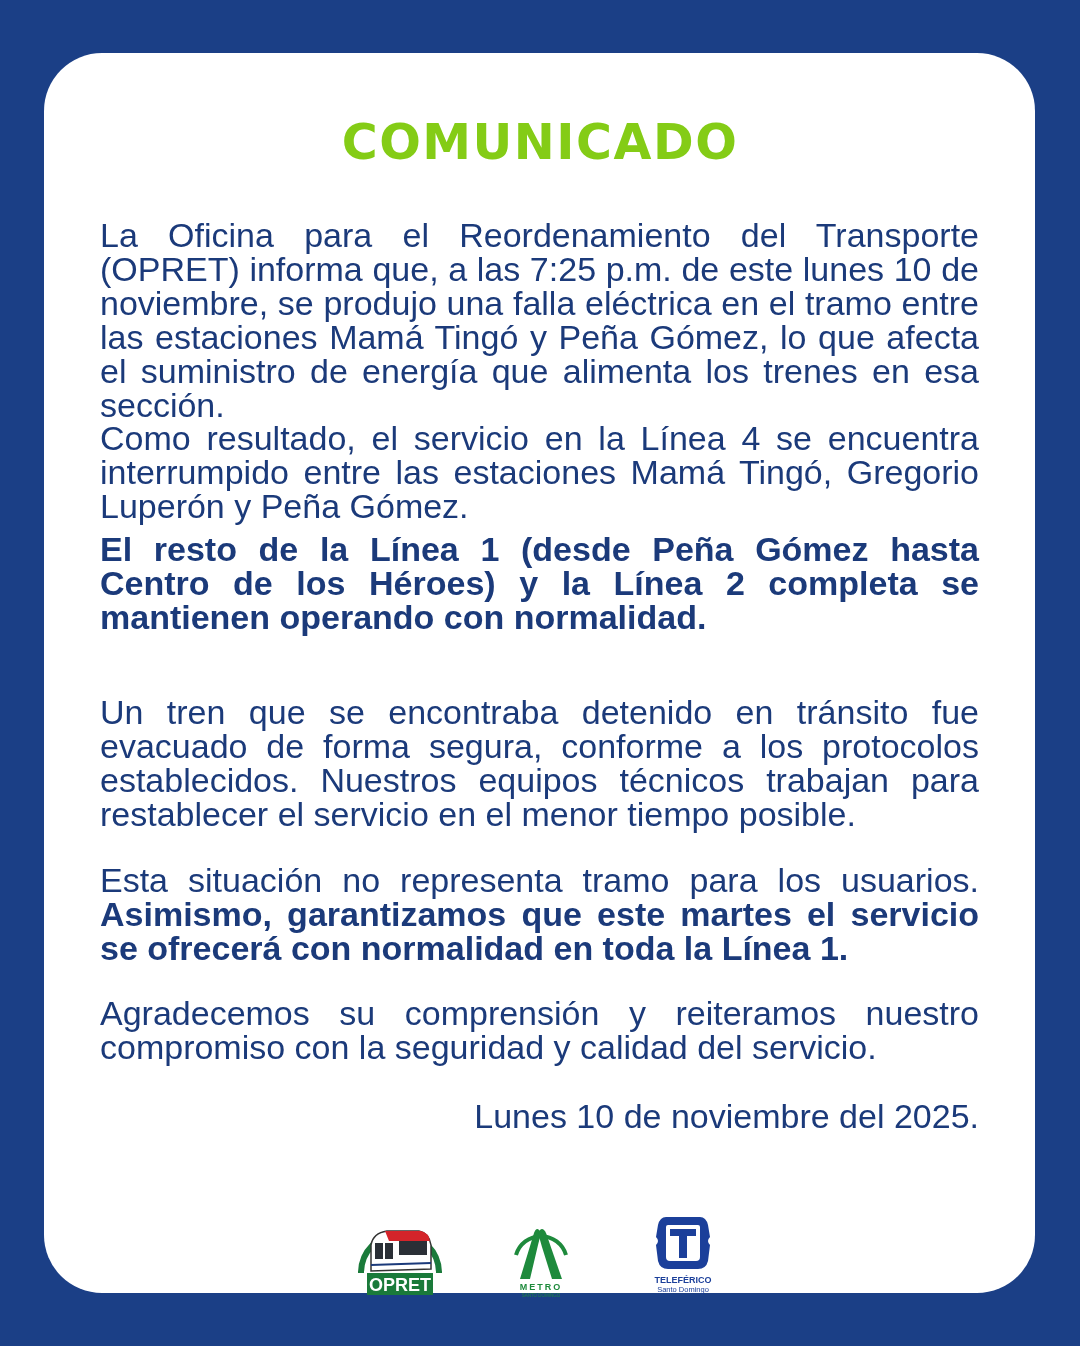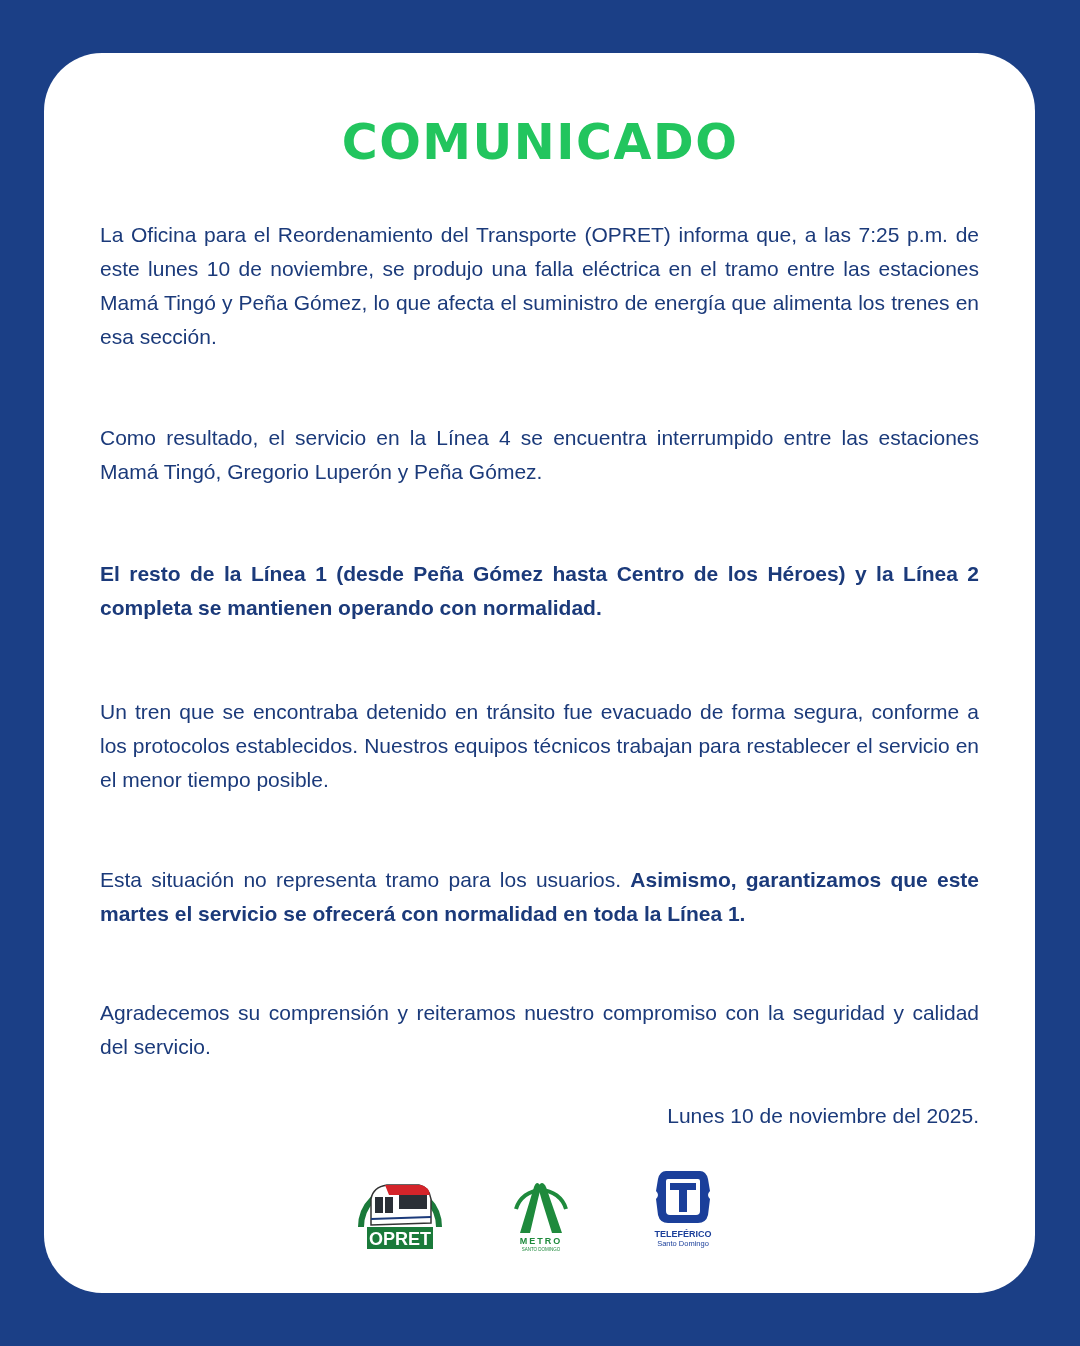--- a/index.html
+++ b/index.html
@@ -14,50 +14,50 @@
       position: absolute;
       left: 44px; top: 53px;
       width: 991px; height: 1240px;
       background: #ffffff;
       border-radius: 58px;
     }
     .title {
       position: absolute;
       left: 0; right: 0; top: 112px;
       text-align: center;
-      color: #22c55e;
+      color: #84cc16;
       font-family: "DejaVu Sans", sans-serif;
       font-weight: bold;
       font-size: 49px;
       letter-spacing: 1.5px;
       line-height: 62px;
     }
     .body-text {
       position: absolute;
       left: 100px; width: 879px;
       color: #1b3a7a;
       font-family: "Liberation Sans", sans-serif;
-      font-size: 21px;
+      font-size: 34px;
       line-height: 34px;
       text-align: justify;
       margin: 0;
     }
     .body-text b { font-weight: bold; }
     .p1 { top: 218px; }
     .p2 { top: 421px; }
-    .p3 { top: 557px; font-weight: bold; }
+    .p3 { top: 532px; font-weight: bold; }
     .p4 { top: 695px; }
     .p5 { top: 863px; }
     .p6 { top: 996px; }
     .p7 { top: 1099px; text-align: right; }
     .last-line-left { text-align-last: left; }
 
     .logos {
       position: absolute;
-      top: 1165px; left: 0; width: 1080px; height: 90px;
+      top: 1211px; left: 0; width: 1080px; height: 90px;
     }
     .logo { position: absolute; top: 0; }
     .logo-opret { left: 355px; width: 90px; height: 90px; }
     .logo-metro { left: 510px; width: 62px; height: 88px; }
     .logo-tele { left: 648px; width: 70px; height: 86px; }
   </style>
 </head>
 <body>
 
 <div class="card"></div>

